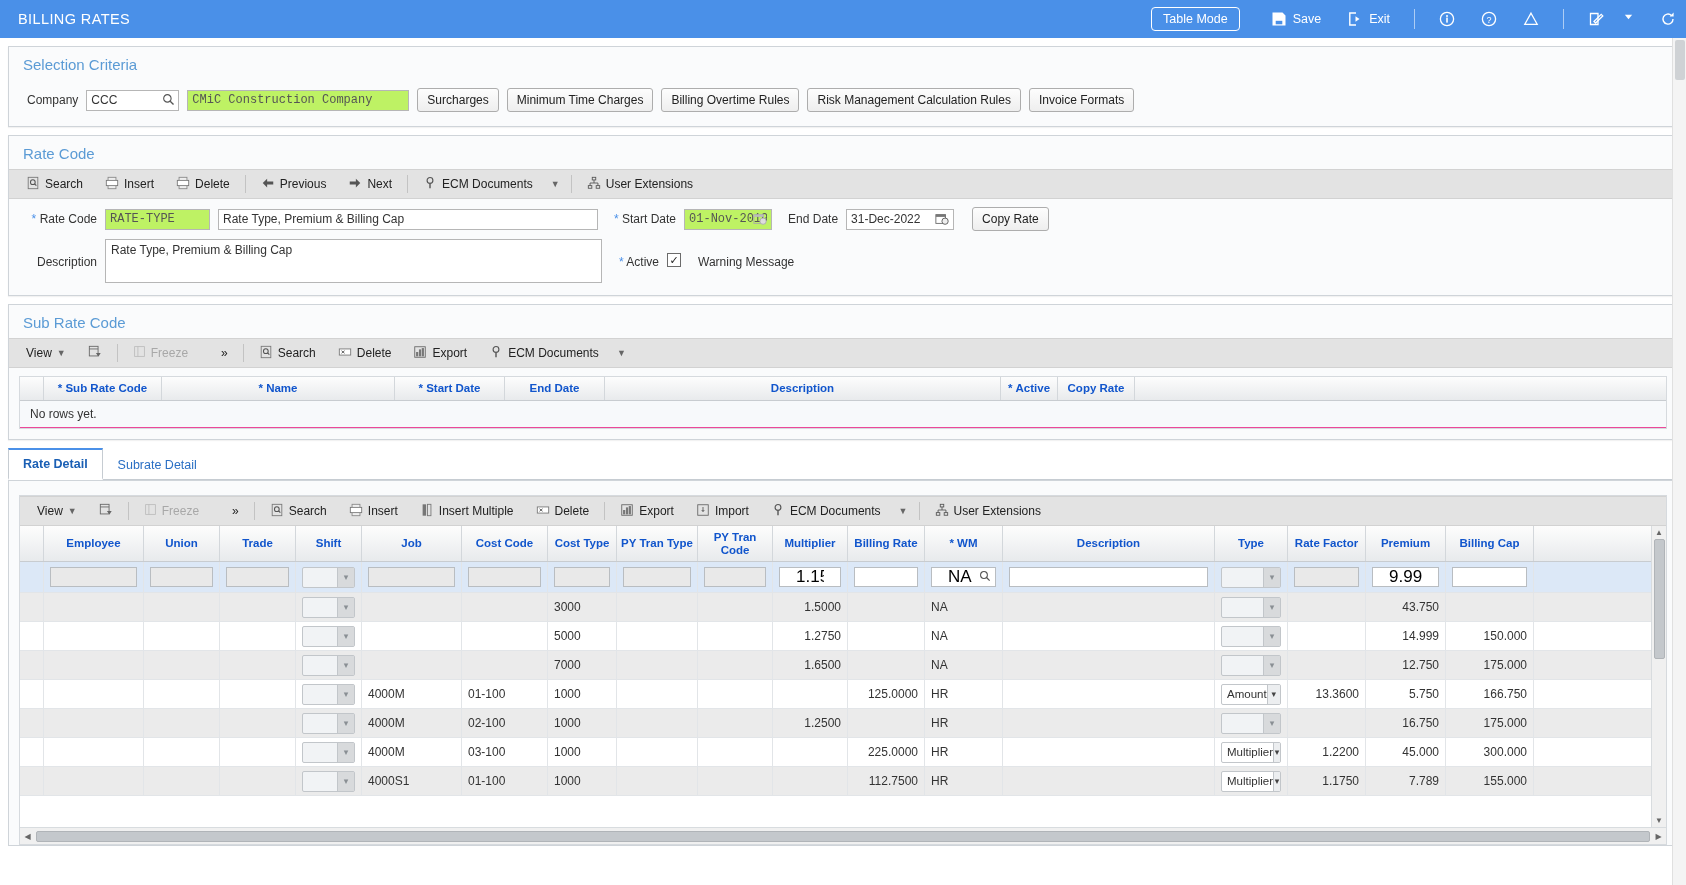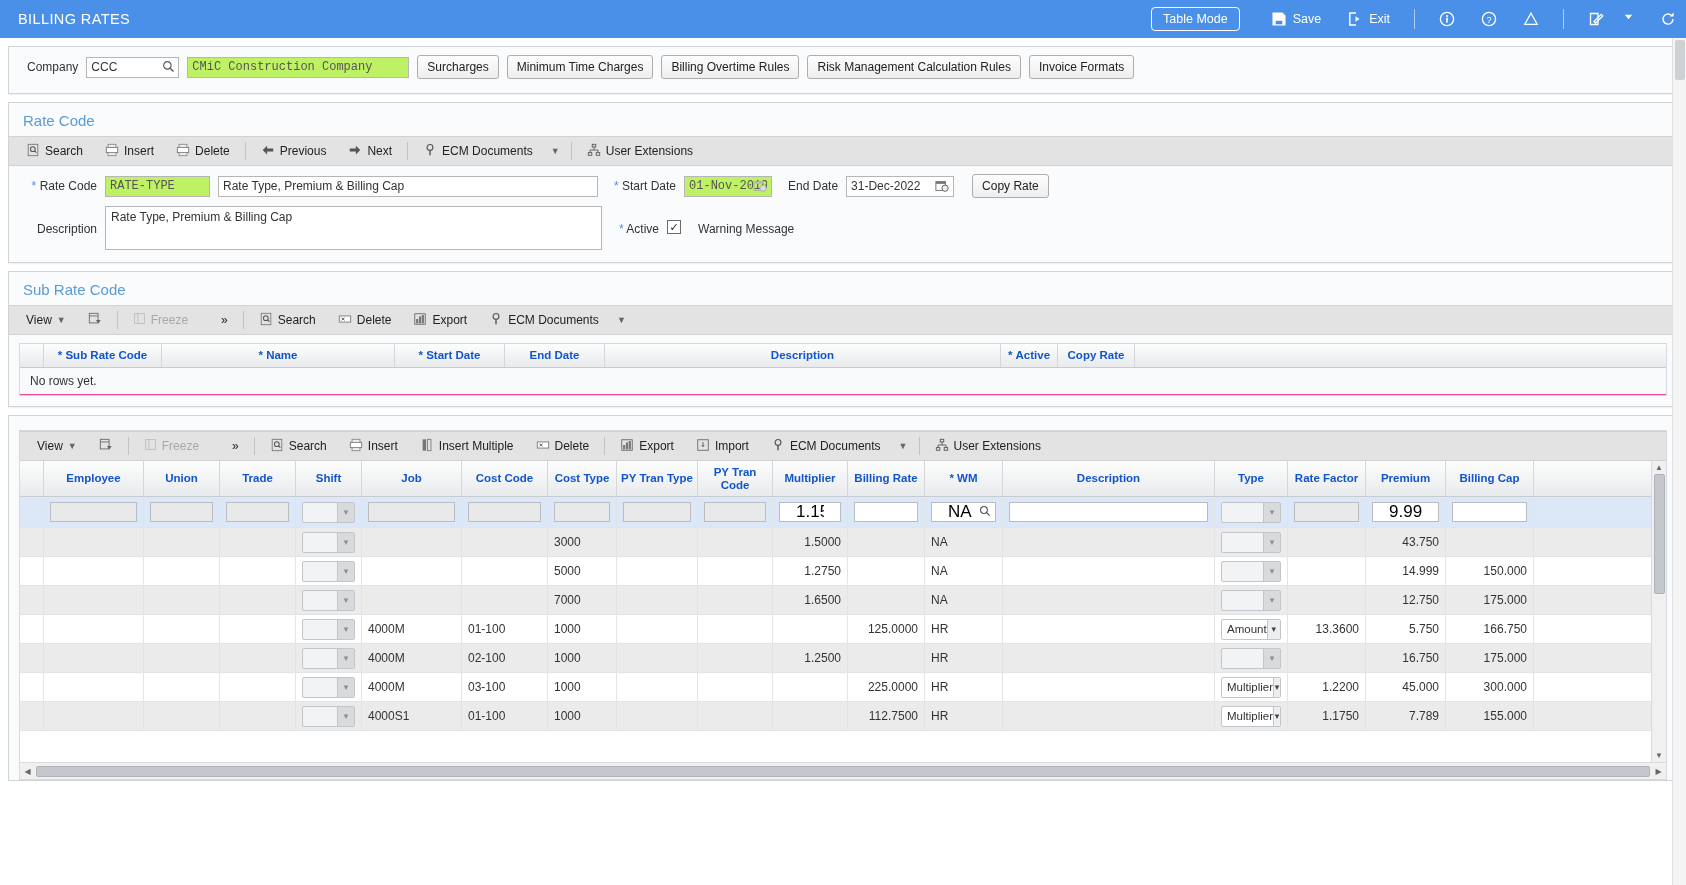--- a/index.html
+++ b/index.html
@@ -256,20 +256,21 @@
           <svg viewBox="0 0 16 16" width="16" height="16">
               <path fill="none" stroke="#fff" stroke-width="1.4" d="M13 8a5 5 0 1 1-1.6-3.6"></path>
               <path fill="#fff" d="M13.6 1.6v4h-4z"></path>
             </svg>
         </span>
       </div>
     </div>
   </div>
 
   <div class="panel">
+    <div class="panel-title">Selection Criteria</div>
     <div class="crit-row">
       <span class="lbl">Company</span>
       <span class="inp-wrap">
         <input class="inp" style="width: 93px;" value="CCC">
         <span class="mag">
           <svg viewBox="0 0 14 14" width="13" height="13">
               <circle cx="5.8" cy="5.8" r="4" fill="none" stroke="#555" stroke-width="1.2"></circle>
               <path stroke="#555" stroke-width="1.4" d="M8.8 8.8L12.4 12.4"></path>
             </svg>
         </span>
@@ -458,20 +459,24 @@
             <div class="gh" style="width: 100px;">End Date</div>
             <div class="gh" style="width: 396px;">Description</div>
             <div class="gh" style="width: 57px;"><span class="req">*&nbsp;</span>Active</div>
             <div class="gh" style="width: 77px;">Copy Rate</div>
           </div>
         <div class="norows">No rows yet.</div>
       </div>
     </div>
   </div>
 
+  <div class="tabs">
+    <div class="tab active">Rate Detail</div>
+    <div class="tab">Subrate Detail</div>
+  </div>
 
   <div class="detail-panel">
     <div class="gridbox">
 
       <div class="subtoolbar">
         <div class="tbtn">
           <span>View</span>
           <span class="caret">▼</span>
         </div>
         <div class="tbtn">

